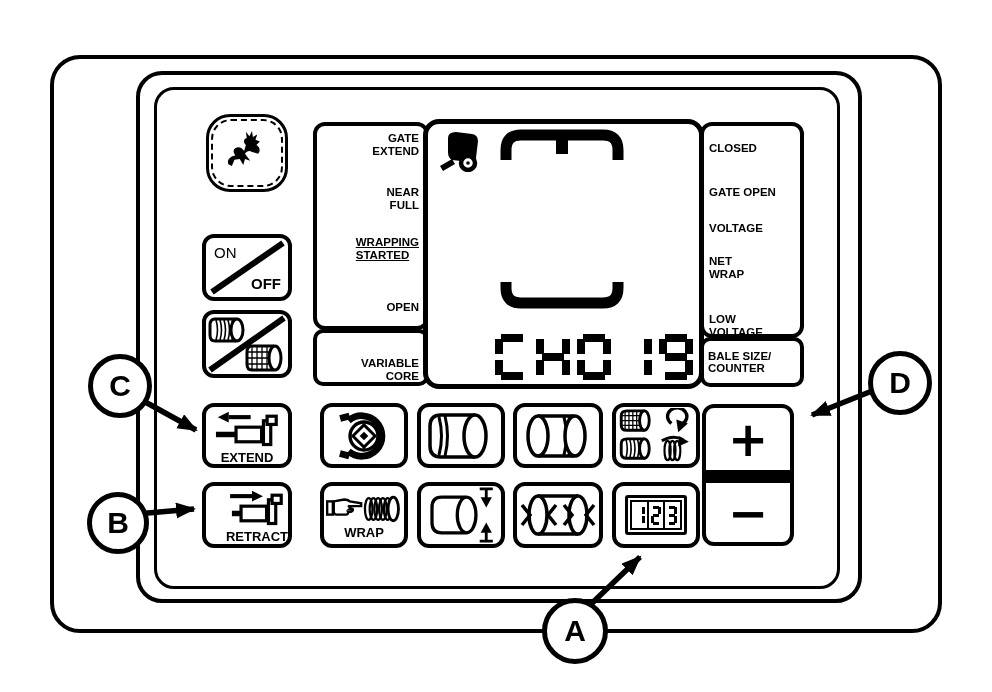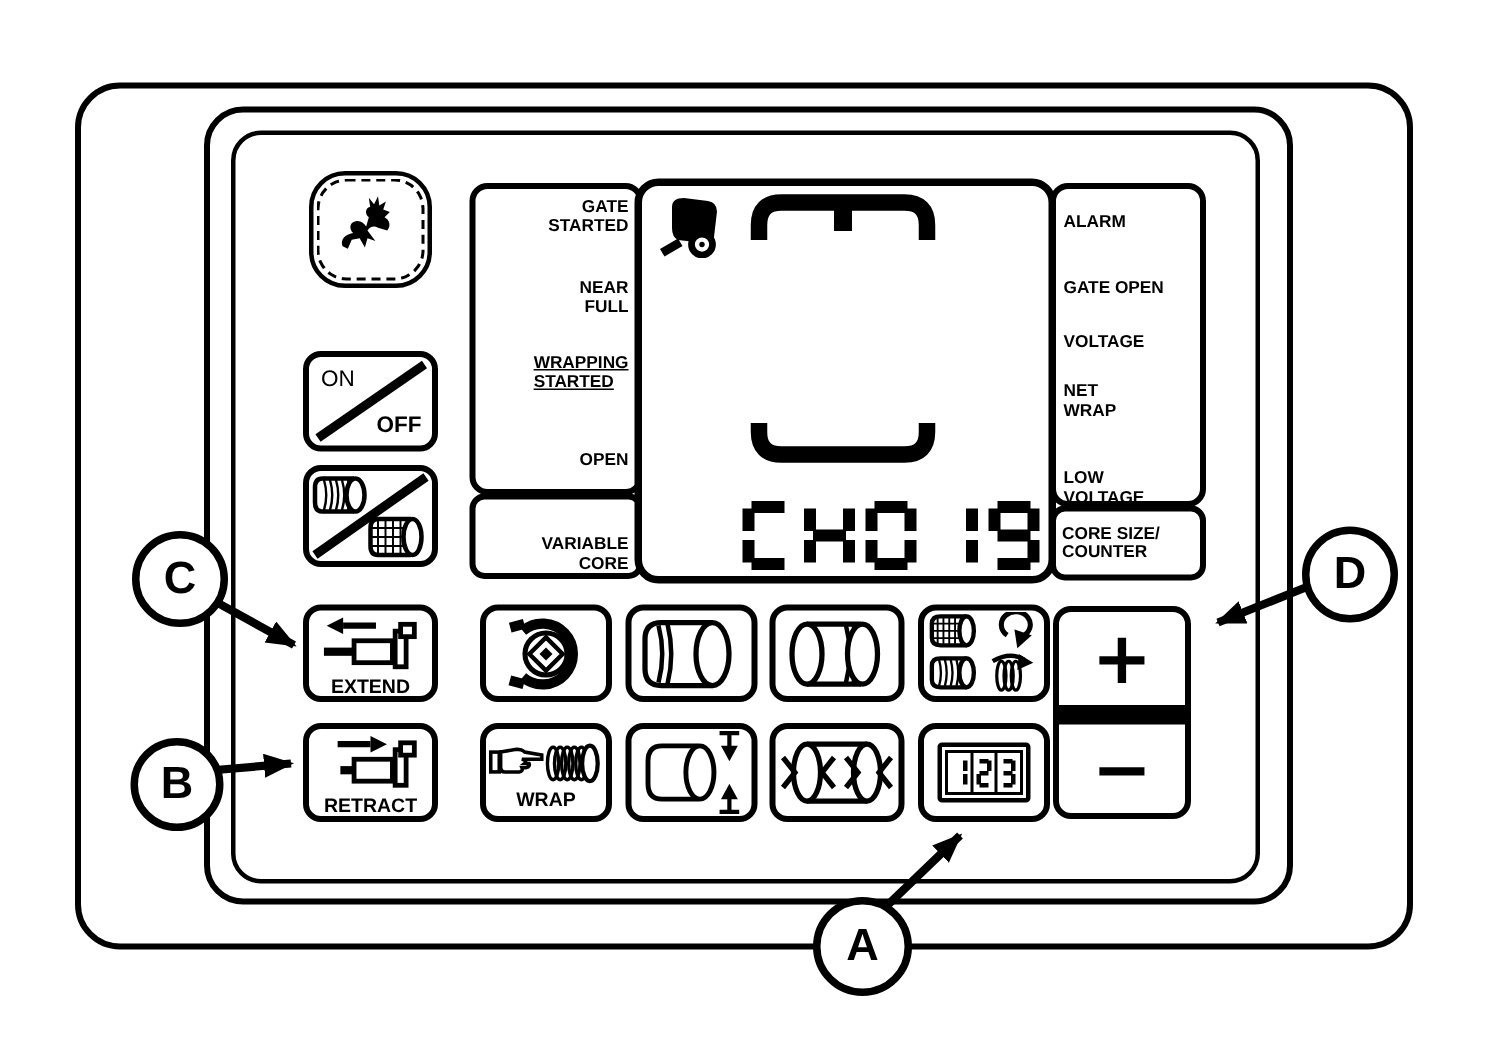--- a/index.html
+++ b/index.html
@@ -58,21 +58,21 @@
       <g>
         <path d="M46,32 H68 M46,56 H68 M46,32 Q41,32 41,38 V50 Q41,56 46,56" stroke="#000" stroke-width="3" fill="none"></path>
         <path d="M46,33 V55 M51,33 V55 M56,33 V55 M61,33 V55 M66,33 V55 M42,38 H68 M42,44 H68 M42,50 H68" stroke="#000" stroke-width="1.3" fill="none"></path>
         <ellipse cx="69" cy="44" rx="6" ry="12" fill="#fff" stroke="#000" stroke-width="3"></ellipse>
       </g>
     </svg>
   </div>
 
   <div class="panelbox" style="left:313px;top:122px;width:108px;height:200px;">
     <span class="lbl abs" style="right:6px;top:6px;text-align:right;">GATE
-STARTED</span>
+EXTEND</span>
     <span class="lbl abs" style="right:6px;top:60px;text-align:right;margin-left:38px;">NEAR FULL</span>
     <span class="lbl abs" style="right:6px;top:110px;text-align:left;text-decoration:underline;">WRAPPING
 STARTED</span>
     <span class="lbl abs" style="right:6px;top:175px;text-align:right;">OPEN</span>
   </div>
   <div class="panelbox" style="left:313px;top:329px;width:108px;height:49px;border-radius:10px;display:flex;align-items:flex-end;justify-content:flex-end;">
     <span class="lbl" style="text-align:right;padding-right:6px;">VARIABLE
 CORE</span>
   </div>
 
@@ -121,30 +121,30 @@
           <div style="position: absolute; background: rgb(0, 0, 0); right: 0px; top: 4.8px; width: 8px; height: 15px;"></div>
           <div style="position: absolute; background: rgb(0, 0, 0); right: 0px; bottom: 4.8px; width: 8px; height: 15px;"></div>
           <div style="position: absolute; background: rgb(0, 0, 0); left: 6.4px; right: 6.4px; bottom: 0px; height: 8px;"></div>
           <div style="position: absolute; background: rgb(0, 0, 0); left: 0px; top: 4.8px; width: 8px; height: 15px;"></div>
           <div style="position: absolute; background: rgb(0, 0, 0); left: 6.4px; right: 6.4px; top: 19px; height: 8px;"></div>
         </div>
       </div>
   </div>
 
   <div class="panelbox" style="left:700px;top:122px;width:96px;height:208px;">
-    <span class="lbl abs" style="left:5px;top:16px;">ALARM</span>
+    <span class="lbl abs" style="left:5px;top:16px;">CLOSED</span>
     <span class="lbl abs" style="left:5px;top:60px;">GATE OPEN</span>
     <span class="lbl abs" style="left:5px;top:96px;">VOLTAGE</span>
     <span class="lbl abs" style="left:5px;top:129px;">NET
 WRAP</span>
     <span class="lbl abs" style="left:5px;top:169px;margin-top:18px;">LOW
 VOLTAGE</span>
   </div>
   <div class="panelbox" style="left:700px;top:337px;width:96px;height:42px;border-radius:10px;display:flex;align-items:center;">
-    <span class="lbl" style="padding-left:4px;">CORE SIZE/
+    <span class="lbl" style="padding-left:4px;">BALE SIZE/
 COUNTER</span>
   </div>
 
   <div class="btn" style="left:202px;top:403px;width:90px;height:65px;">
     <svg width="72" height="42" viewBox="0 0 72 46">
       <line x1="40" y1="10" x2="16" y2="10" stroke="#000" stroke-width="4.5"></line>
       <polygon points="16,4 4,10 16,16" fill="#000"></polygon>
       <rect x="2" y="26" width="24" height="6" fill="#000"></rect>
       <rect x="24" y="21" width="28" height="16" fill="#fff" stroke="#000" stroke-width="3.5"></rect>
       <rect x="54" y="14" width="8" height="26" fill="#fff" stroke="#000" stroke-width="3.5"></rect>
@@ -206,21 +206,21 @@
   <div class="abs" style="left:702px;top:404px;width:92px;height:142px;border:4px solid #000;border-radius:12px;background:#fff;box-sizing:border-box;display:flex;flex-direction:column;">
     <div class="pm-cell" style="height:62px;">
       <span>+</span>
     </div>
     <div class="pm-band"></div>
     <div class="pm-cell" style="flex:1;">
       <span>−</span>
     </div>
   </div>
 
-  <div class="btn" style="left:202px;top:482px;width:90px;height:66px;">
+  <div class="btn" style="left:202px;top:482px;width:90px;height:66px;align-items:flex-end;">
     <svg width="72" height="42" viewBox="0 0 72 46">
       <line x1="12" y1="10" x2="36" y2="10" stroke="#000" stroke-width="4.5"></line>
       <polygon points="36,4 48,10 36,16" fill="#000"></polygon>
       <rect x="14" y="26" width="12" height="6" fill="#000"></rect>
       <rect x="24" y="21" width="28" height="16" fill="#fff" stroke="#000" stroke-width="3.5"></rect>
       <rect x="54" y="14" width="8" height="26" fill="#fff" stroke="#000" stroke-width="3.5"></rect>
       <rect x="58" y="9" width="10" height="9" fill="#fff" stroke="#000" stroke-width="3.5"></rect>
     </svg>
     <span class="btn-label">RETRACT</span>
   </div>

